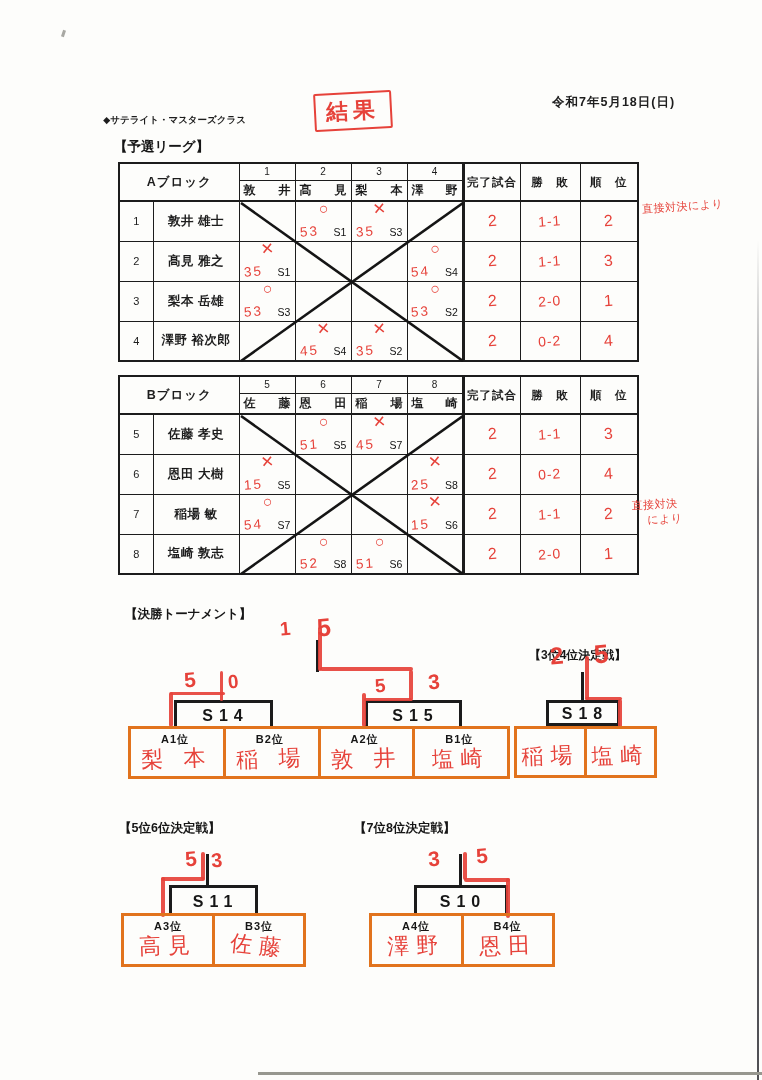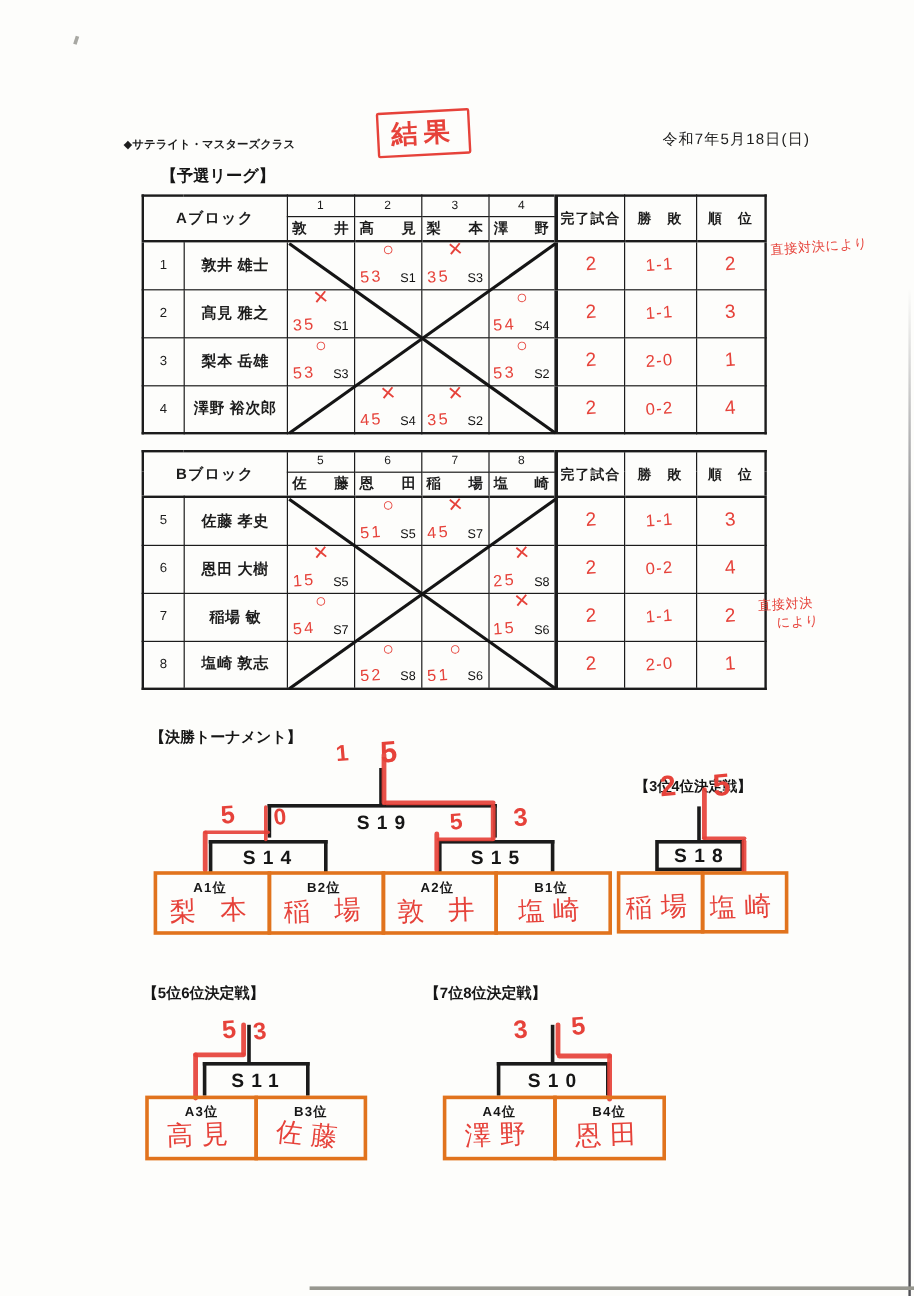--- a/index.html
+++ b/index.html
@@ -42,33 +42,33 @@
   .slot:first-child{margin-left:0;}
   .seed{position:absolute;top:3px;left:6px;font-size:11px;font-weight:bold;letter-spacing:1px;color:#161616;margin-left:24px;}
   .pname{position:absolute;left:0;right:0;top:15px;text-align:center;font-size:22px;color:#e6423a;letter-spacing:7px;transform:rotate(-2deg);white-space:nowrap;}
   .pname2{top:12px;}
   .sc{position:absolute;color:#e6423a;font-weight:600;transform:rotate(-5deg);line-height:1;}
   .seclbl{position:absolute;font-weight:bold;color:#161616;}
   .note{position:absolute;color:#e6423a;font-size:11px;letter-spacing:0.5px;line-height:1.35;}
 
   .stamp{position:absolute;left:314px;top:92px;width:74px;height:34px;border:2.5px solid #e6423a;border-radius:2px;transform:rotate(-3deg);display:flex;align-items:center;justify-content:center;font-size:22px;letter-spacing:5px;color:#e6423a;font-weight:600;}
   .title{position:absolute;left:0;right:40px;top:63px;text-align:center;font-size:19.5px;font-weight:bold;letter-spacing:0.5px;}
-  .date{position:absolute;left:552px;top:108px;font-size:12.5px;letter-spacing:1px;font-weight:400;}
+  .date{position:absolute;left:552px;top:94px;font-size:12.5px;letter-spacing:1px;font-weight:700;}
   .clsl{position:absolute;left:103px;top:114px;font-size:9.5px;font-weight:bold;}
   .artifact{position:absolute;background:#a8a8a3;}
 </style>
 </head>
 <body>
 
 <div class="page">
 
   <div class="stamp">結果</div>
   <div class="date">令和7年5月18日(日)</div>
   <div class="clsl">◆サテライト・マスターズクラス</div>
-  <div class="seclbl" style="left:114px;top:138px;font-size:13.5px;margin-left:20px;">【予選リーグ】</div>
+  <div class="seclbl" style="left:114px;top:138px;font-size:13.5px;">【予選リーグ】</div>
 
   <div class="abs" style="left:118px;top:162px;">
     <table class="lg">
       <colgroup>
           <col style="width:34px">
           <col style="width:86px">
           <col style="width:56px">
           <col style="width:56px">
           <col style="width:56px">
           <col style="width:56px">
@@ -317,21 +317,20 @@
   </div>
   <div class="note" style="left:632px;top:497px;transform:rotate(-3deg);">
     <span style="display:block;">直接対決</span>
     <span style="display:block;margin-left:15px;">により</span>
   </div>
 
   <div class="abs" style="left:8px;top:0;width:762px;height:828px;pointer-events:none;">
     <div class="seclbl" style="left:117px;top:606px;font-size:12.5px;">【決勝トーナメント】</div>
 
     <div class="bl" style="left:308px;top:640px;width:3px;height:32px;"></div>
-    <div class="mbox" style="left:215px;top:670px;width:191px;height:28px;line-height:27px;"><span>S19</span></div>
     <div class="mbox" style="left:166px;top:700px;width:99px;height:27px;line-height:26px;"><span>S14</span></div>
     <div class="mbox" style="left:357px;top:700px;width:97px;height:27px;line-height:26px;"><span>S15</span></div>
 
     <div class="rt" style="left:310px;top:627px;width:4px;height:44px;"></div>
     <div class="rt" style="left:312px;top:667px;width:93px;height:4px;"></div>
     <div class="rt" style="left:401px;top:670px;width:4px;height:31px;"></div>
     <div class="rt" style="left:354px;top:693px;width:4px;height:34px;"></div>
     <div class="rt" style="left:356px;top:698px;width:48px;height:3px;"></div>
     <div class="rt" style="left:161px;top:692px;width:4px;height:35px;"></div>
     <div class="rt" style="left:162px;top:692px;width:55px;height:3px;"></div>

